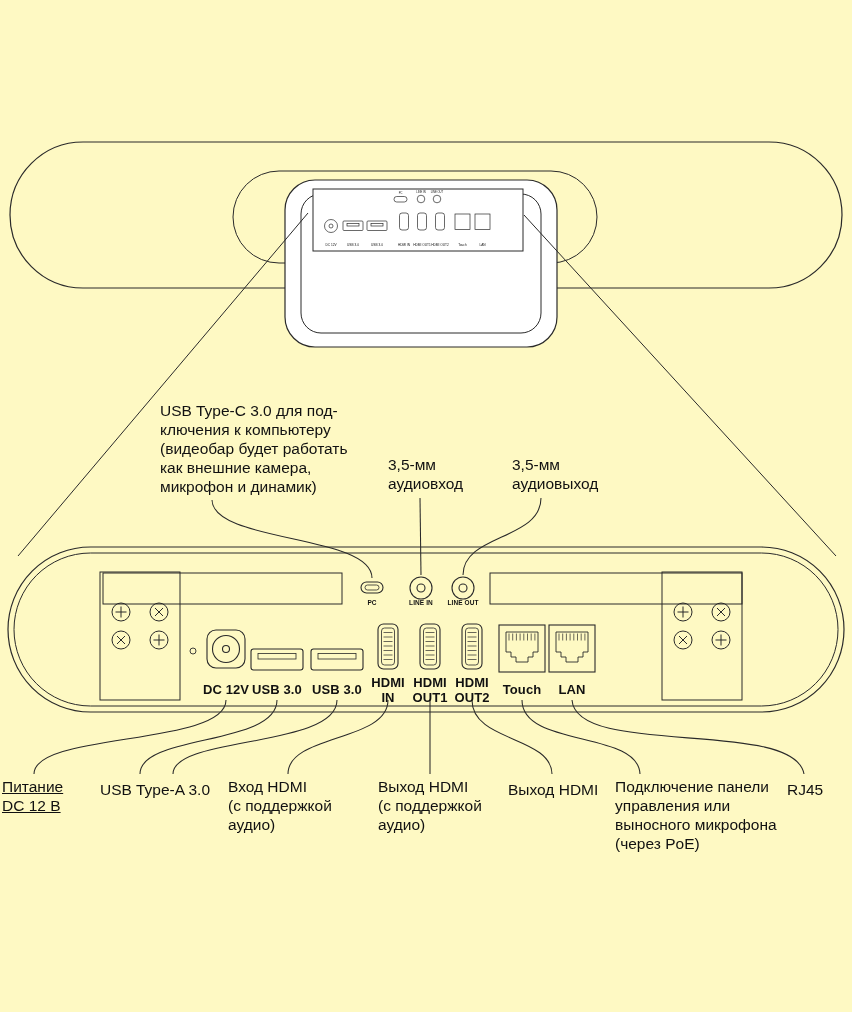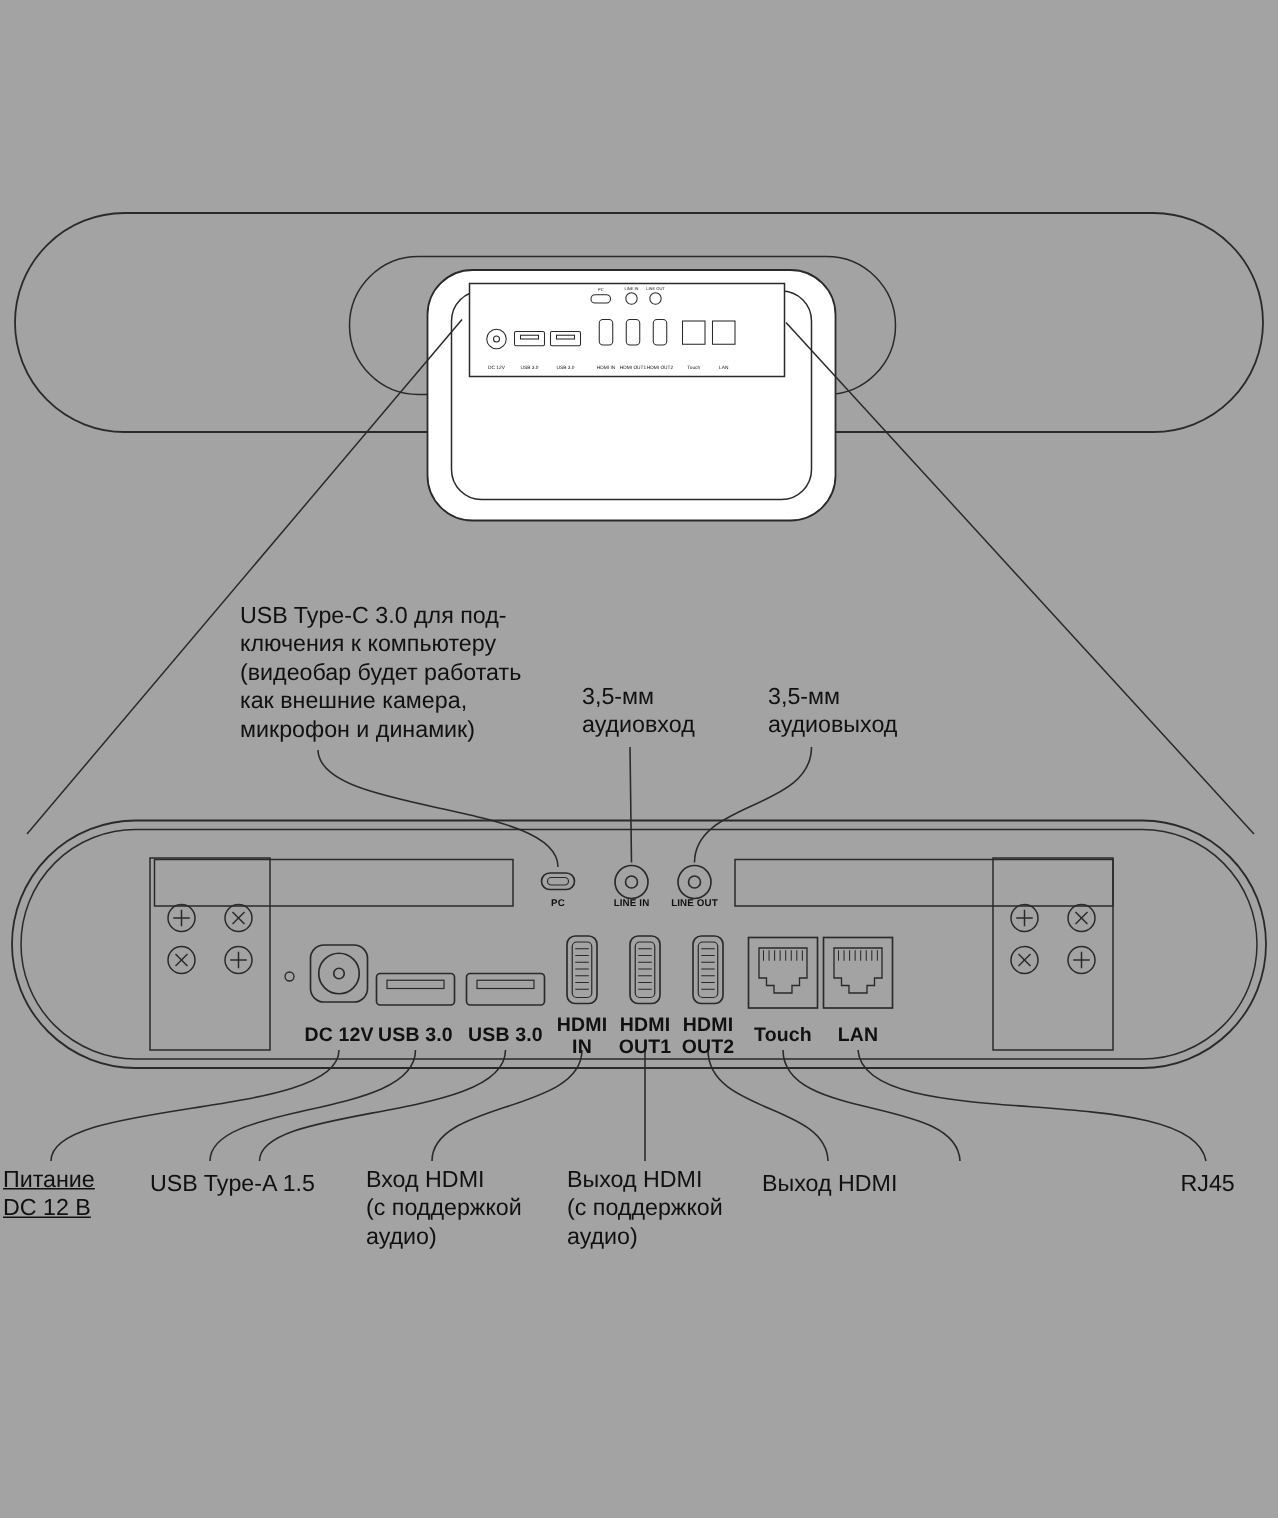--- a/index.html
+++ b/index.html
@@ -1,17 +1,17 @@
 <!DOCTYPE html>
 <html><head>
 <meta charset="utf-8">
 <style>
   html,body { margin:0; padding:0; background:#ffffff; }
   .stage {
-    position:relative; width:852px; height:1012px; background:#a3a3a3;
+    position:relative; width:852px; height:1012px; background:#fef9c3;
     font-family:"Liberation Sans", sans-serif; color:#111111; overflow:hidden;
   }
   svg { position:absolute; left:0; top:0; }
   .callout {
     position:absolute; font-size:15.5px; line-height:1.22;
     white-space:pre-line; color:#111111;
   }
   .portlabel {
     position:absolute; transform:translateX(-50%);
     font-weight:bold; font-size:13px; line-height:1.18; text-align:center;
@@ -263,23 +263,27 @@
 IN</div>
   <div class="portlabel" style="left:430px; top:675px;">HDMI
 OUT1</div>
   <div class="portlabel" style="left:472px; top:675px;">HDMI
 OUT2</div>
   <div class="portlabel" style="left:522px; top:682px;">Touch</div>
   <div class="portlabel" style="left:572px; top:682px;">LAN</div>
 
   <div class="callout" style="left:2px; top:778px;text-decoration:underline;">Питание
 DC 12 В</div>
-  <div class="callout" style="left:100px; top:781px;">USB Type-A 1.5</div>
-  <div class="callout" style="left:228px; top:778px;margin-left:16px;">Вход HDMI
+  <div class="callout" style="left:100px; top:781px;">USB Type-A 3.0</div>
+  <div class="callout" style="left:228px; top:778px;">Вход HDMI
 (с поддержкой
 аудио)</div>
   <div class="callout" style="left:378px; top:778px;">Выход HDMI
 (с поддержкой
 аудио)</div>
   <div class="callout" style="left:508px; top:781px;">Выход HDMI</div>
+  <div class="callout" style="left:615px; top:778px;">Подключение панели
+управления или
+выносного микрофона
+(через PoE)</div>
   <div class="callout" style="left:787px; top:781px;text-align:center;">RJ45</div>
 
 </div>
 
 </body></html>

